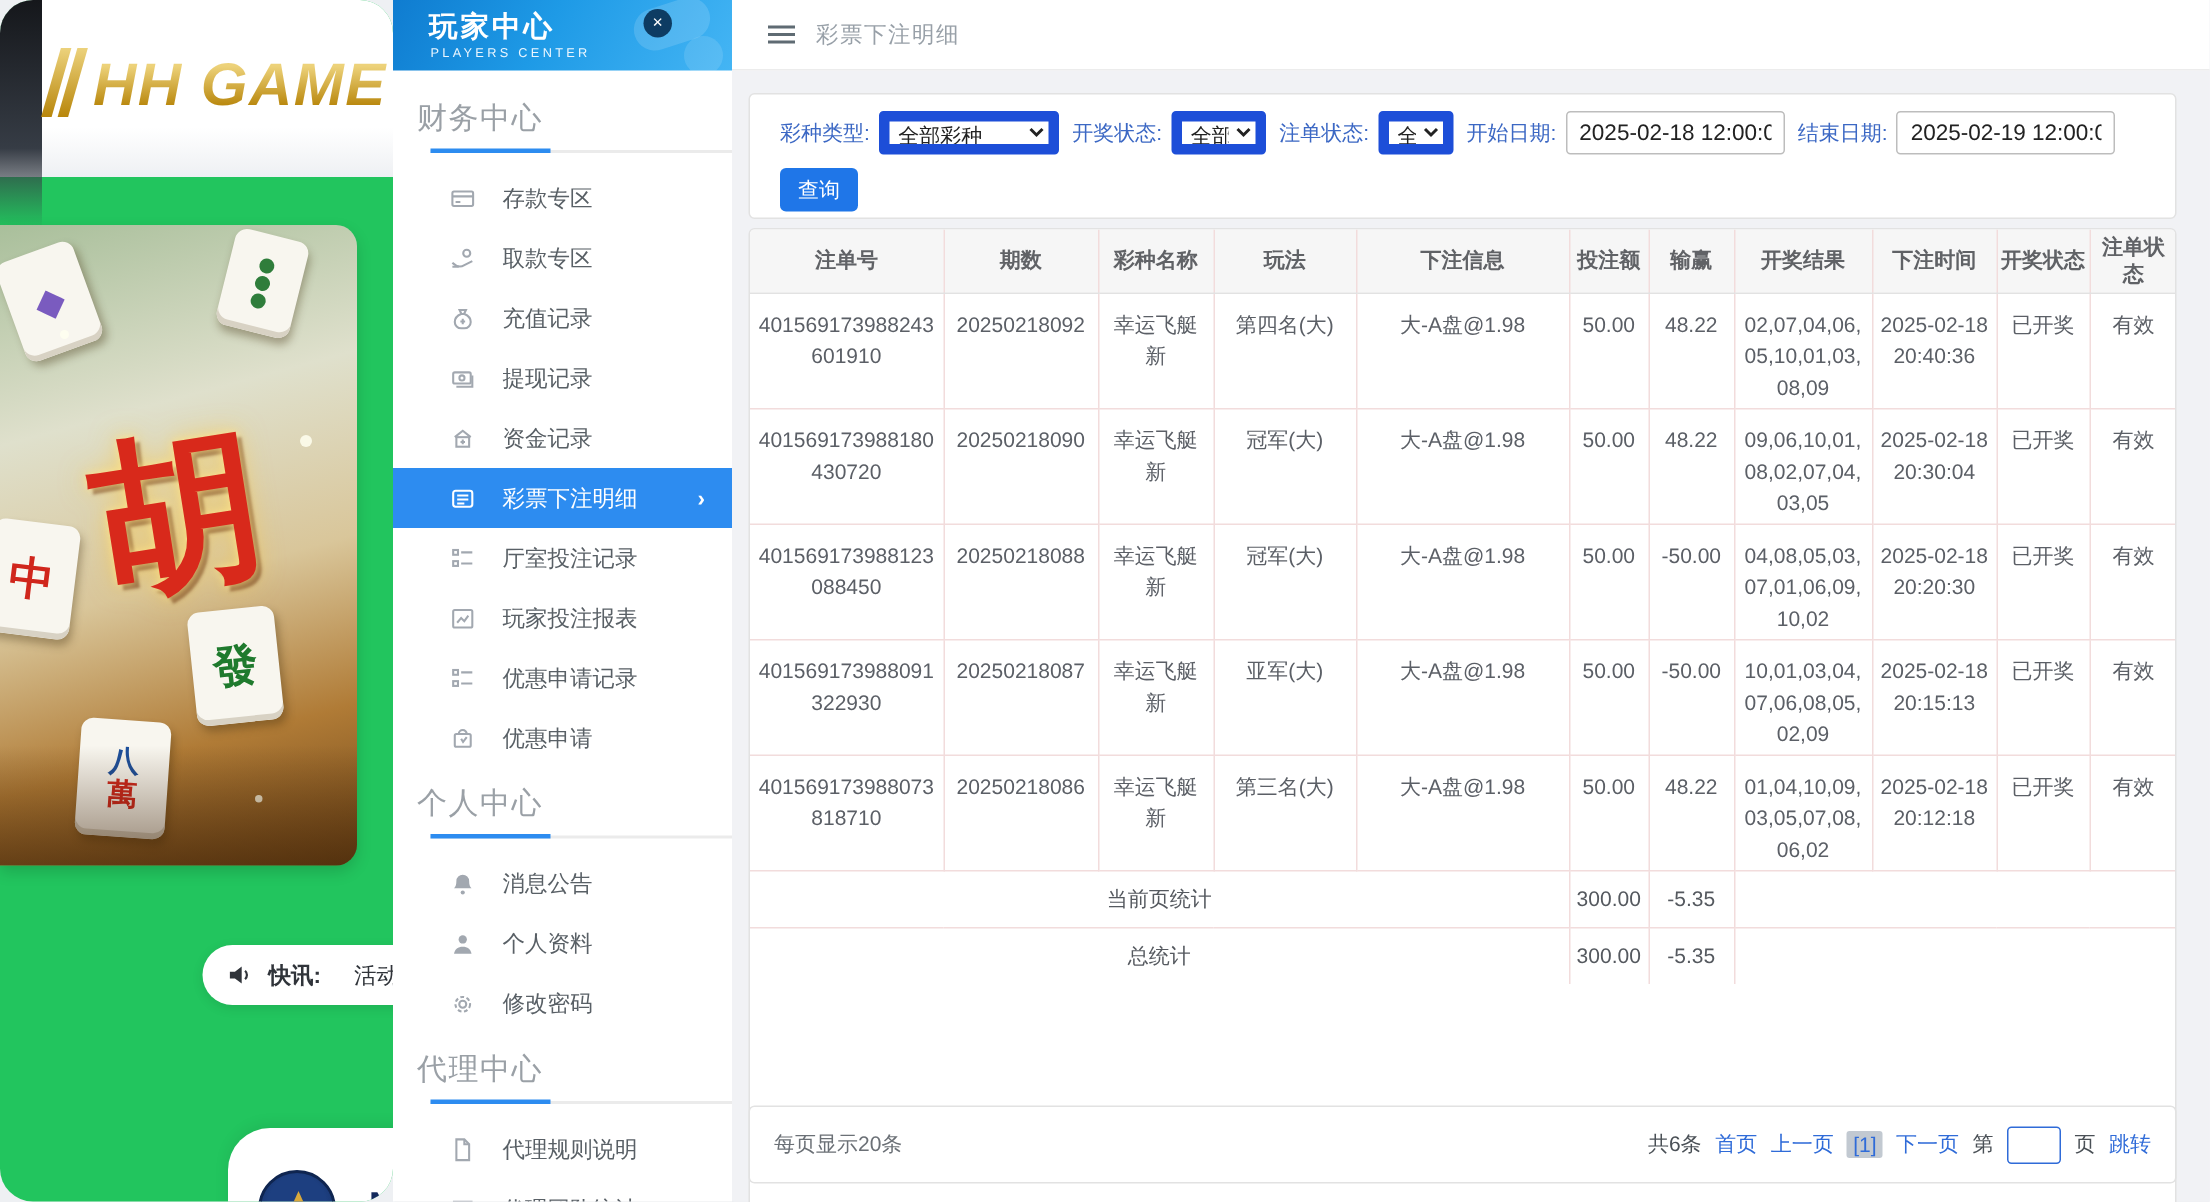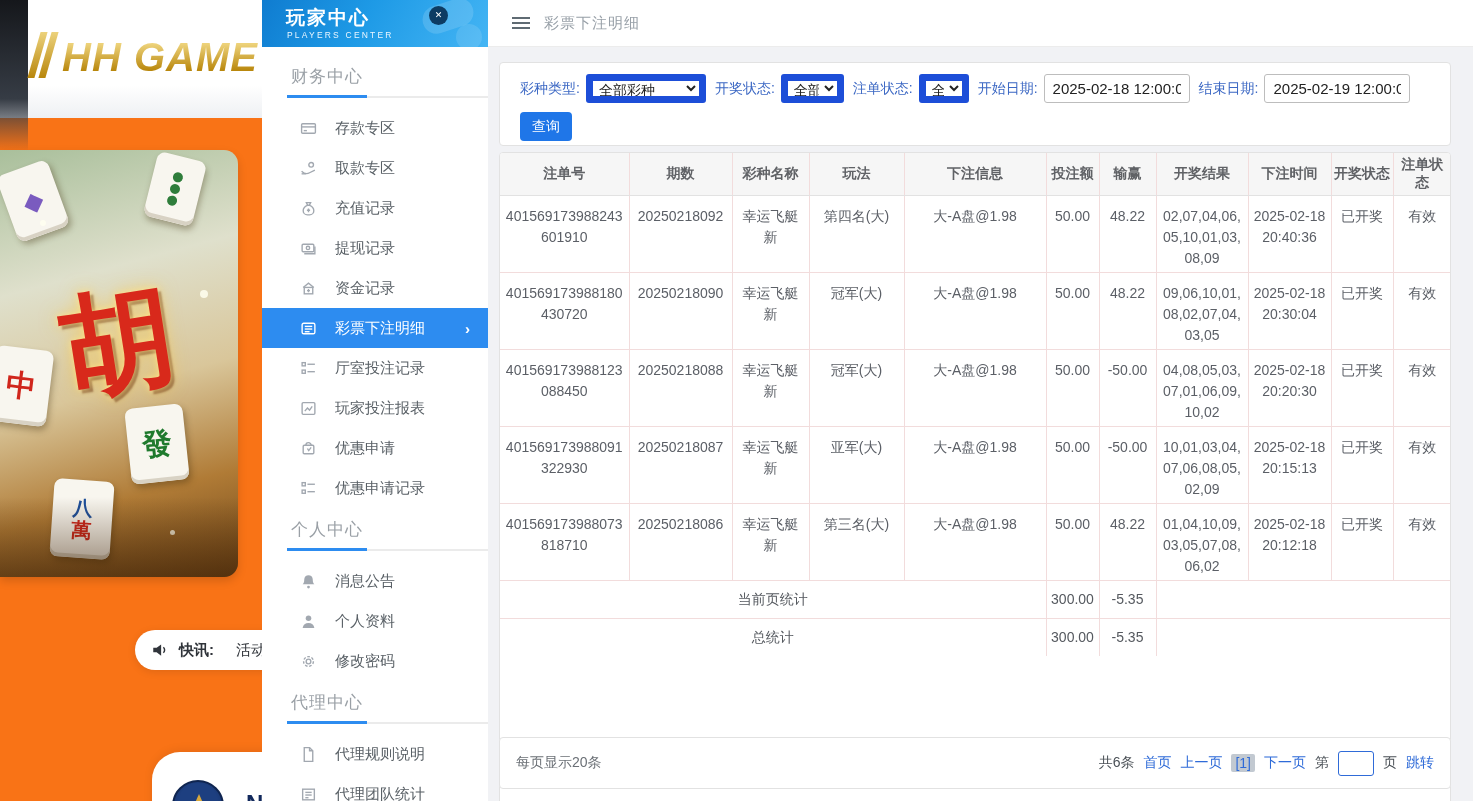--- a/index.html
+++ b/index.html
@@ -1,21 +1,21 @@
 <!DOCTYPE html>
 <html><head>
 <meta charset="utf-8">
 <style>
   * { margin:0; padding:0; box-sizing:border-box; }
   html,body { width:1473px; height:801px; overflow:hidden;
     font-family:"Liberation Sans","DejaVu Sans",sans-serif; background:#eef0f3; }
 
   
   .left-region { position:absolute; left:0; top:0; width:262px; height:801px;
-    background:#f97316; overflow:hidden; }
+    background:#22c55e; overflow:hidden;border-radius:22px; }
   .left-topband { position:absolute; left:0; top:0; width:262px; height:118px;
     background:linear-gradient(180deg,#ffffff 72%,#eef0f3); }
   .dark-strip { position:absolute; left:0; top:0; width:28px; height:152px;
     background:linear-gradient(180deg,#15171b,#363c45 65%,rgba(54,60,69,0)); }
   .logo { position:absolute; left:34px; top:32px; display:flex; align-items:center; }
   .logo-bars span { display:inline-block; width:7px; height:46px; margin-right:4px;
     transform:skewX(-16deg); background:linear-gradient(180deg,#ecd27c,#b8860b); }
   .logo-text { font-size:40px; font-weight:bold; font-style:italic; letter-spacing:1px;
     margin-left:6px; color:#c9a227;
     background:linear-gradient(180deg,#edd27a 20%,#b8860b 80%);
@@ -73,21 +73,21 @@
   .sh-sub { position:absolute; left:25px; top:30px; color:#eaf6ff; font-size:8.5px; letter-spacing:2.2px; }
   .sh-pad { position:absolute; right:14px; top:2px; width:52px; height:28px; border-radius:14px;
     background:rgba(255,255,255,.14); transform:rotate(-18deg); }
   .sh-dot { position:absolute; right:40px; top:6px; width:19px; height:19px; border-radius:50%;
     background:#0d3c63; color:#fff; font-size:9px; line-height:19px; text-align:center; }
   .sh-dot2 { position:absolute; right:6px; top:24px; width:26px; height:26px; border-radius:50%;
     background:rgba(255,255,255,.12); }
 
   .side-body { padding-top:8px; }
   .side-section { margin-top:4px; }
-  .side-sec-title { margin:10px 0 8px 29px; font-size:17px; color:#9aa0a6; letter-spacing:1px; }
+  .side-sec-title { margin:10px 0 8px 16px; font-size:20px; color:#9aa0a6; letter-spacing:1px; }
   .side-sec-line { margin-left:25px; height:2px; background:#ebebeb; position:relative; }
   .side-sec-line span { position:absolute; left:0; top:-1px; height:3px; width:80px; background:#2d8cf0; }
   .side-items { padding-top:10px; }
   .side-item { position:relative; height:40px; display:flex; align-items:center;
     padding-left:38px; cursor:pointer; color:#596066; }
   .side-item .s-icon { width:17px; height:17px; color:#a2a8b0; flex:none; }
   .side-item .s-icon svg { width:17px; height:17px; stroke-width:1.3; }
   .side-item .s-label { margin-left:18px; font-size:15px; }
   .side-item.active { background:#2d8cf0; color:#ffffff; }
   .side-item.active .s-icon { color:#ffffff; }
@@ -271,34 +271,34 @@
           </div>
           <div class="side-item">
             <span class="s-icon"><svg viewBox="0 0 16 16" fill="none" stroke="currentColor">
                 <rect x="2" y="2.5" width="12" height="11" rx="1"></rect>
                 <path d="M4.5 10.5l2.5-3 2 2 2.5-3.5"></path>
               </svg></span>
             <span class="s-label">玩家投注报表</span>
           </div>
           <div class="side-item">
             <span class="s-icon"><svg viewBox="0 0 16 16" fill="none" stroke="currentColor">
-                <rect x="3" y="5" width="10" height="8" rx="1"></rect>
-                <path d="M5.5 5a2.5 2.5 0 0 1 5 0"></path>
-                <path d="M7 8l1.2 2L10.5 7"></path>
-              </svg></span>
-            <span class="s-label">优惠申请</span>
-          </div>
-          <div class="side-item">
-            <span class="s-icon"><svg viewBox="0 0 16 16" fill="none" stroke="currentColor">
                 <rect x="2" y="2.5" width="3" height="3"></rect>
                 <line x1="7" y1="4" x2="14" y2="4"></line>
                 <rect x="2" y="9.5" width="3" height="3"></rect>
                 <line x1="7" y1="11" x2="14" y2="11"></line>
               </svg></span>
             <span class="s-label">优惠申请记录</span>
+          </div>
+          <div class="side-item">
+            <span class="s-icon"><svg viewBox="0 0 16 16" fill="none" stroke="currentColor">
+                <rect x="3" y="5" width="10" height="8" rx="1"></rect>
+                <path d="M5.5 5a2.5 2.5 0 0 1 5 0"></path>
+                <path d="M7 8l1.2 2L10.5 7"></path>
+              </svg></span>
+            <span class="s-label">优惠申请</span>
           </div>
         </div>
       </div>
       <div class="side-section">
         <div class="side-sec-title">个人中心</div>
         <div class="side-sec-line">
           <span></span>
         </div>
         <div class="side-items">
           <div class="side-item">

